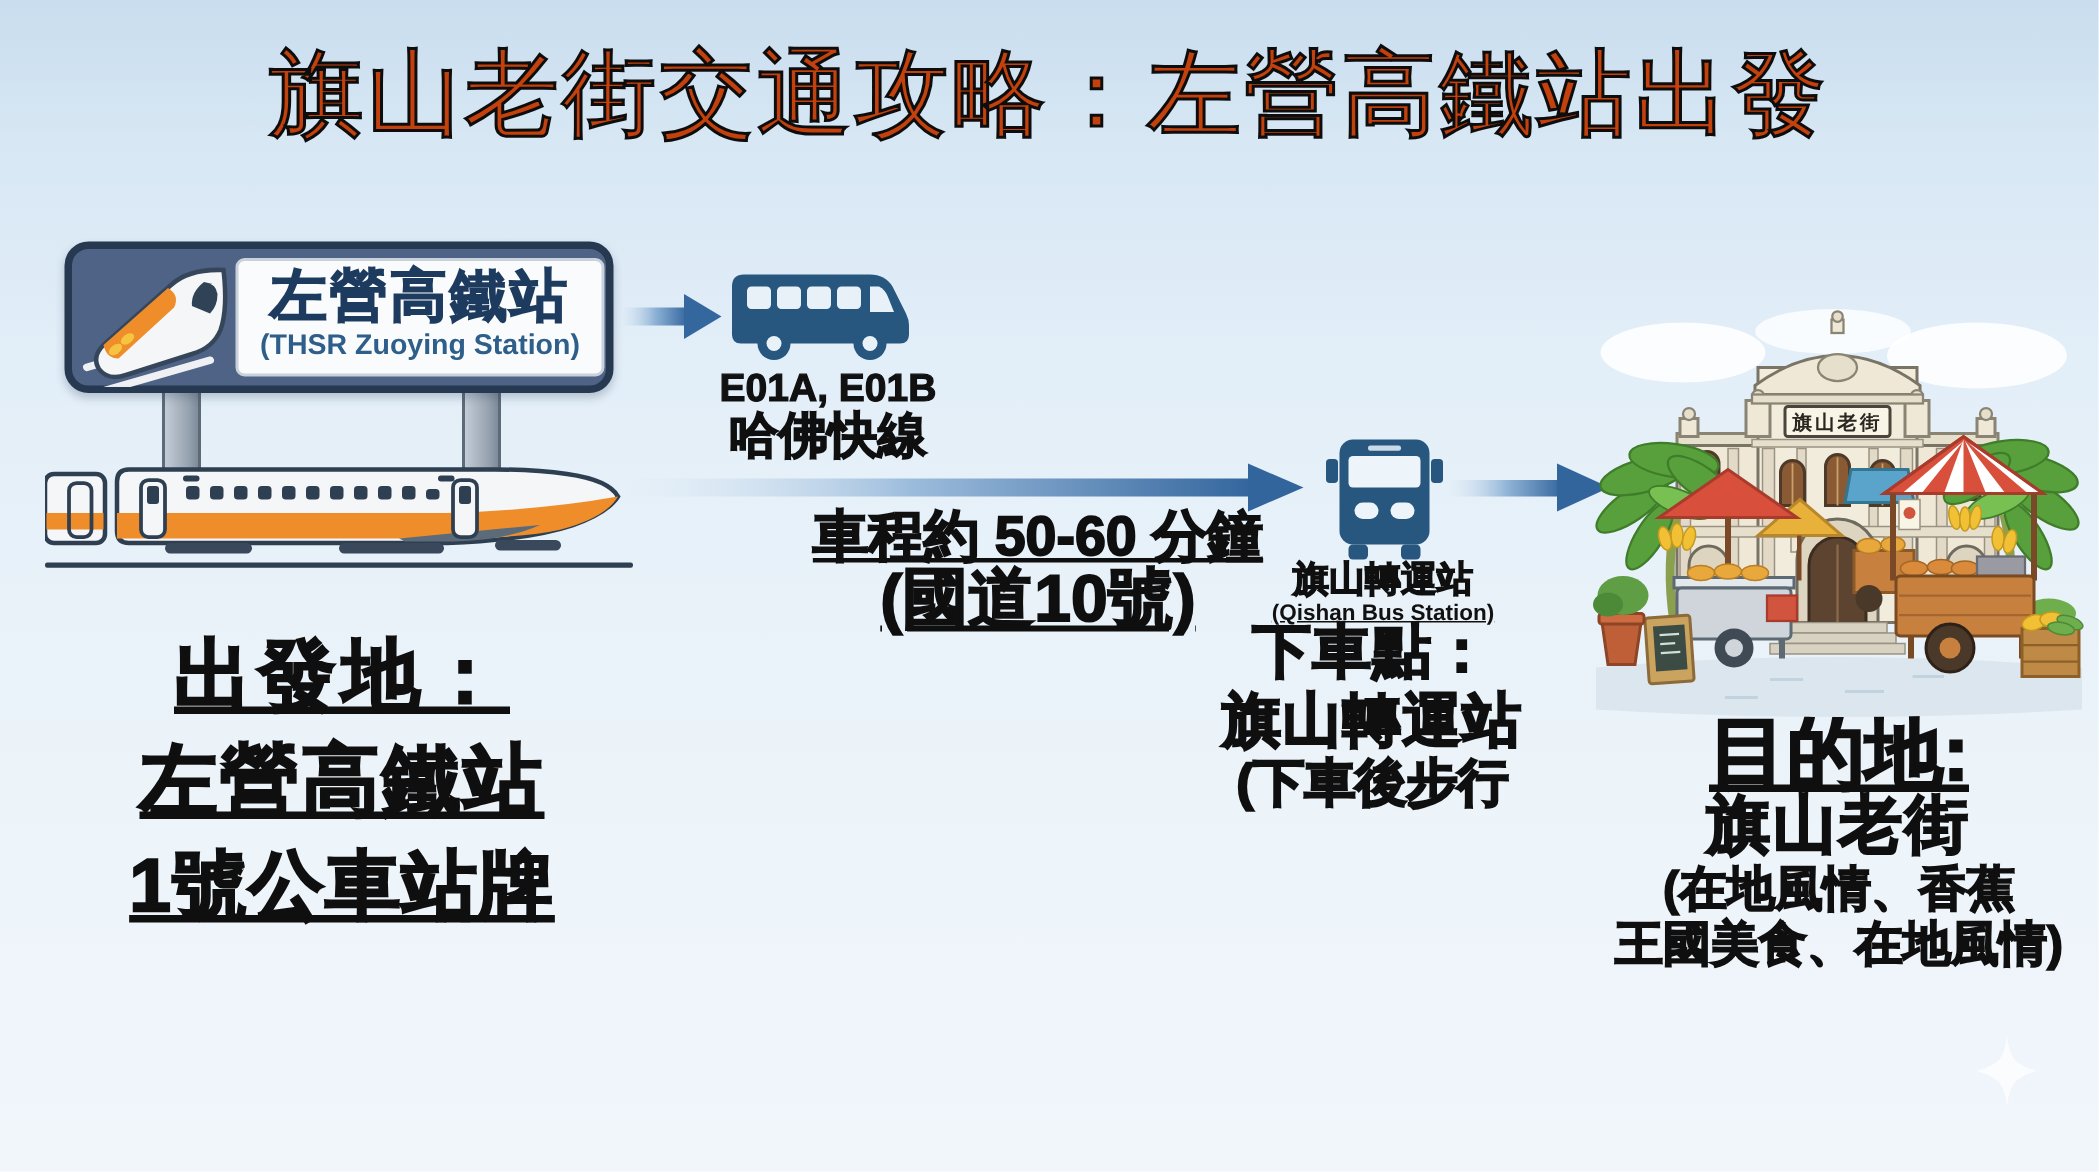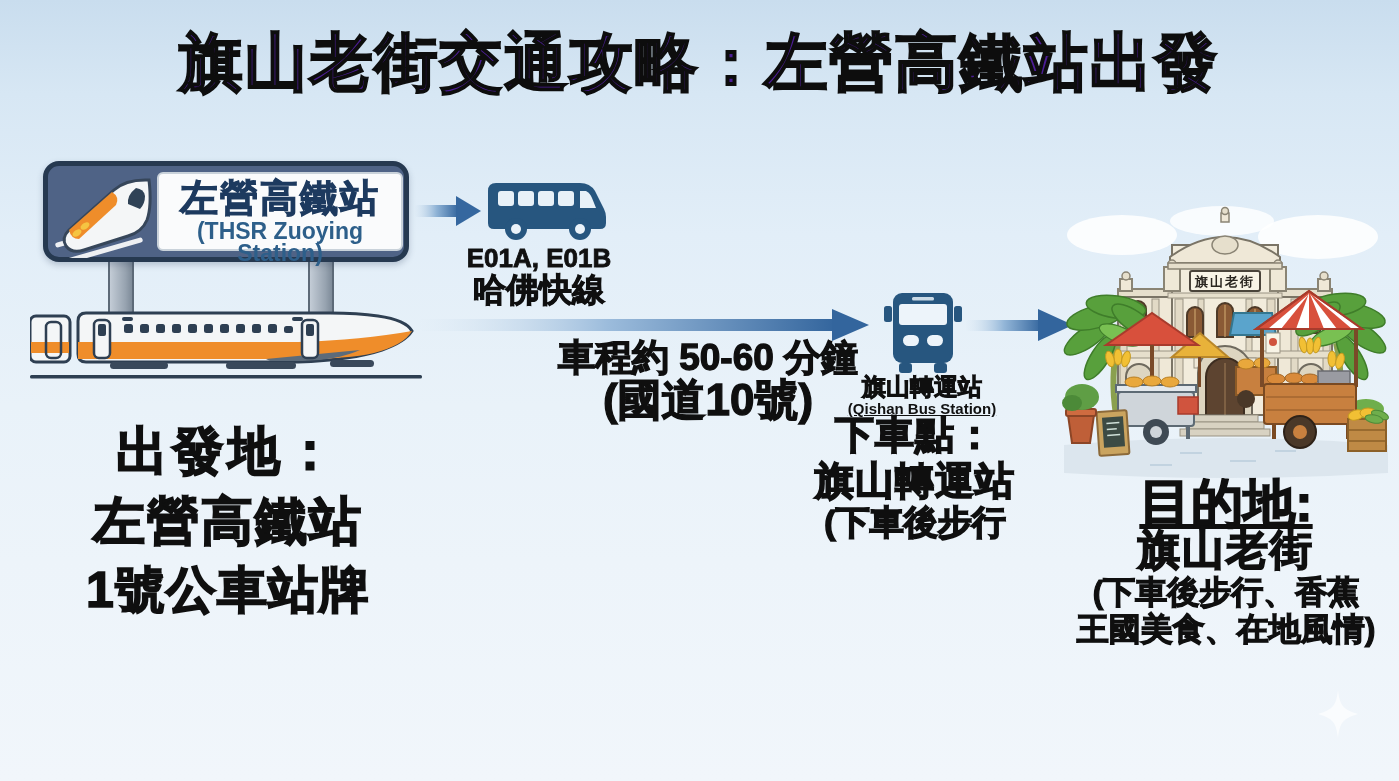--- a/index.html
+++ b/index.html
@@ -8,57 +8,57 @@
     font-family:"Liberation Sans","DejaVu Sans",sans-serif;
     background:linear-gradient(180deg,#c9ddee 0%,#d7e7f4 12%,#e2eef8 30%,#e9f2f9 52%,#edf4fa 72%,#f1f6fb 100%);
     position:relative; color:#111;
   }
   .canvas { position:absolute; inset:0; }
   .abs { position:absolute; }
 
   
   .title {
     top:20px; left:0; width:100%; text-align:center;
-    font-size:63px; font-weight:700; letter-spacing:2px; color:#4c1d95;
+    font-size:63px; font-weight:400; letter-spacing:2px; color:#c2410c;
     -webkit-text-stroke:2px #0d0d0d;
   }
 
   
   .sign {
     left:43px; top:161px; width:366px; height:101px;
     background:#4f6386; border:5px solid #263950; border-radius:16px;
     box-shadow:0 3px 6px rgba(40,60,90,.25); z-index:3;
   }
   .sign-panel {
     position:absolute; left:109px; top:6px; width:246px; height:79px;
     background:#fafbfc; border:2px solid #c9d2da; border-radius:6px;
     text-align:center; padding-top:2px;
   }
   .sign-zh { font-size:38px; font-weight:900; color:#1d3a5f; line-height:44px; letter-spacing:2px; -webkit-text-stroke:1px #1d3a5f; }
-  .sign-en { font-size:23px; font-weight:700; color:#2d5f8a; line-height:22px; }
+  .sign-en { font-size:19px; font-weight:700; color:#2d5f8a; line-height:22px; }
   .sign-train { position:absolute; left:4px; top:2px; }
 
   .post { width:26px; height:64px; top:255px; z-index:1;
     background:linear-gradient(90deg,#c3ccd6,#97a3b0 70%,#7e8b99);
     border:2px solid #5d6a78; border-radius:3px; }
   .post-1 { left:108px; } .post-2 { left:308px; }
   .train-side { left:30px; top:300px; z-index:2; }
 
   
   .heavy { font-weight:900; color:#0f0f0f; -webkit-text-stroke:1.6px #0f0f0f; text-align:center; }
-  .origin-label { left:33px; top:416px; width:390px; }
+  .origin-label { left:33px; top:416px; width:390px;text-decoration:underline; }
   .origin-label .l1 { font-size:52px; line-height:70px; letter-spacing:4px; }
   .origin-label .l2 { font-size:52px; line-height:70px; letter-spacing:2px; }
   .origin-label .l3 { font-size:50px; line-height:68px; letter-spacing:1px; }
 
-  .route-label { left:437px; top:243px; width:204px; text-align:center; }
+  .route-label { left:450px; top:243px; width:204px; text-align:center; }
   .route-codes { font-size:26px; font-weight:900; line-height:31px; -webkit-text-stroke:0.8px #0f0f0f; }
   .route-name  { font-size:33px; font-weight:900; line-height:32px; -webkit-text-stroke:1px #0f0f0f; }
 
-  .ride-label { left:526px; top:336px; width:364px; }
+  .ride-label { left:510px; top:336px; width:364px;text-decoration:underline; }
   .ride-label .l1 { font-size:37px; line-height:43px; -webkit-text-stroke:1.3px #0f0f0f; }
   .ride-label .l2 { font-size:44px; line-height:41px; -webkit-text-stroke:1.3px #0f0f0f; }
 
   .transfer-label { left:827px; top:373px; width:190px; text-align:center; }
   .transfer-zh { font-size:24px; font-weight:900; line-height:27px; -webkit-text-stroke:0.9px #0f0f0f; }
   .transfer-en { font-size:15px; font-weight:700; line-height:18px;text-decoration:underline; }
 
   .dropoff-label { left:778px; top:412px; width:274px; }
   .dropoff-label .big   { font-size:39px; line-height:46px; letter-spacing:1px; }
   .dropoff-label .small { font-size:34px; line-height:36px; }
@@ -414,21 +414,21 @@
       <g fill="#6fae4c" stroke="#4c8a38" stroke-width="1">
           <ellipse cx="320" cy="210" rx="9" ry="4" transform="rotate(20 320 210)"></ellipse>
           <ellipse cx="314" cy="214" rx="9" ry="4" transform="rotate(10 314 214)"></ellipse>
         </g>
     </g>
   </svg>
 
   <div class="abs dest-label heavy">
     <div class="l1">目的地:</div>
     <div class="l2">旗山老街</div>
-    <div class="l3">(下車後步行、香蕉</div>
+    <div class="l3">(在地風情、香蕉</div>
     <div class="l4">王國美食、在地風情)</div>
   </div>
 
   <svg class="abs sparkle" width="52" height="52" viewBox="0 0 52 52">
     <path d="M26,2 C28,17 30,21 46,26 C30,31 28,35 26,50 C24,35 22,31 6,26 C22,21 24,17 26,2 Z" fill="#ffffff" opacity="0.65"></path>
   </svg>
 
 </div>
 
 </body></html>

